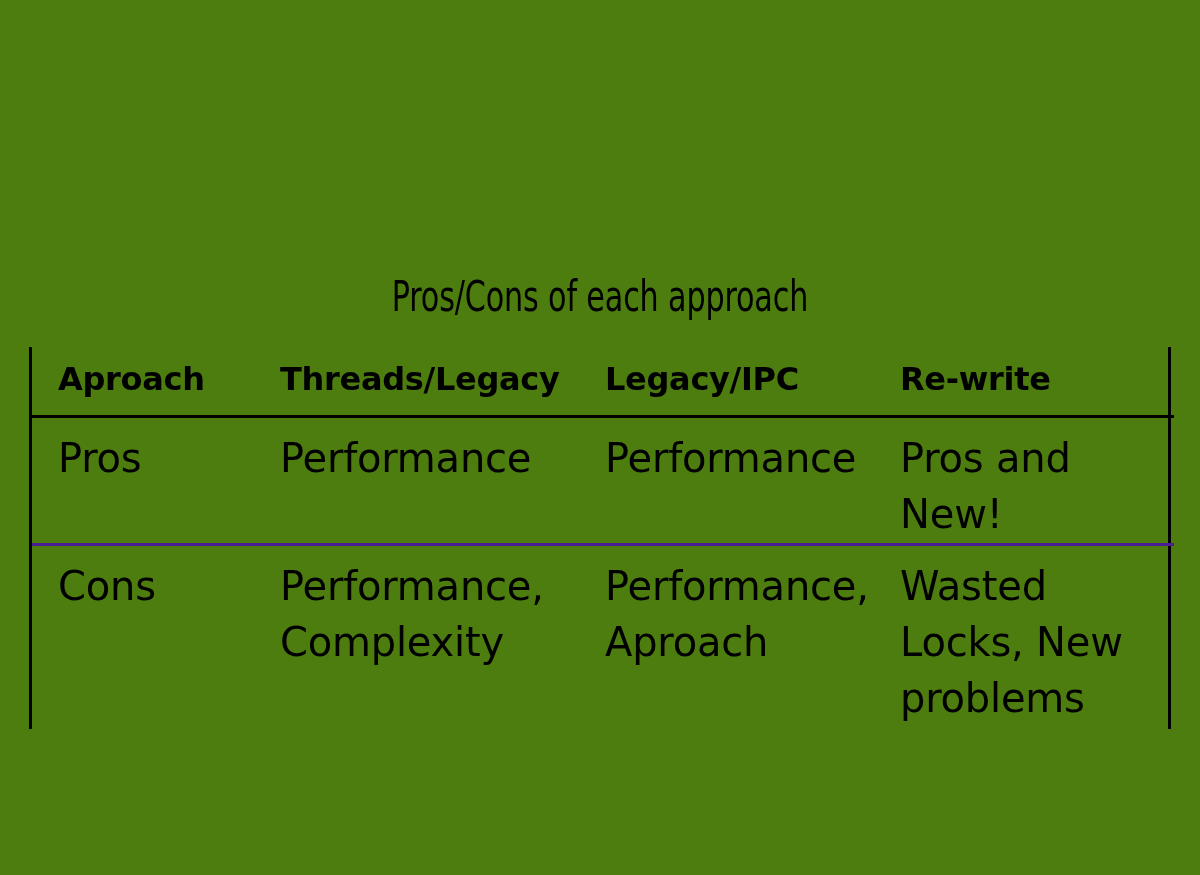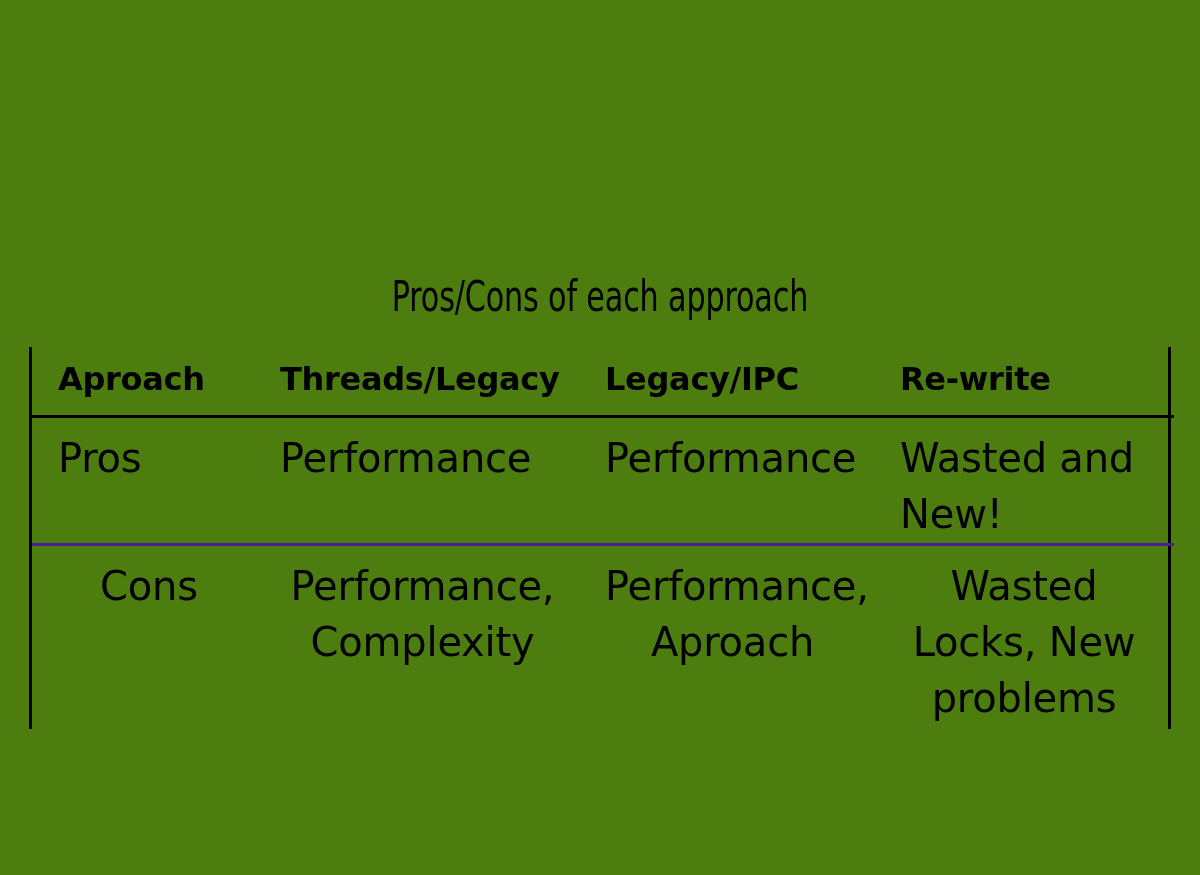--- a/index.html
+++ b/index.html
@@ -87,21 +87,21 @@
     font-size: 40px;
     line-height: 56px;
     font-weight: 400;
     letter-spacing: -0.2px;
   }
 
   .row-pros {
     border-bottom: 3px solid #4c1d95;
   }
   .row-pros td { height: 125px; }
-  .row-cons td { height: 182px; text-align: center; }
+  .row-cons td { height: 182px; }
 
   .cell-inner {
     padding-left: 26px;
     padding-right: 14px;
     padding-top: 12px;
     box-sizing: border-box;
   }
   .row-head .cell-inner {
     padding-top: 9px;
   }
@@ -144,21 +144,21 @@
           <td>
             <div class="cell-inner">Pros</div>
           </td>
           <td>
             <div class="cell-inner">Performance</div>
           </td>
           <td>
             <div class="cell-inner">Performance</div>
           </td>
           <td>
-            <div class="cell-inner pad-right-wide">Wasted and New!</div>
+            <div class="cell-inner pad-right-wide">Pros and New!</div>
           </td>
         </tr>
 
         <tr class="row-body row-cons">
           <td>
             <div class="cell-inner">Cons</div>
           </td>
           <td>
             <div class="cell-inner">Performance, Complexity</div>
           </td>

